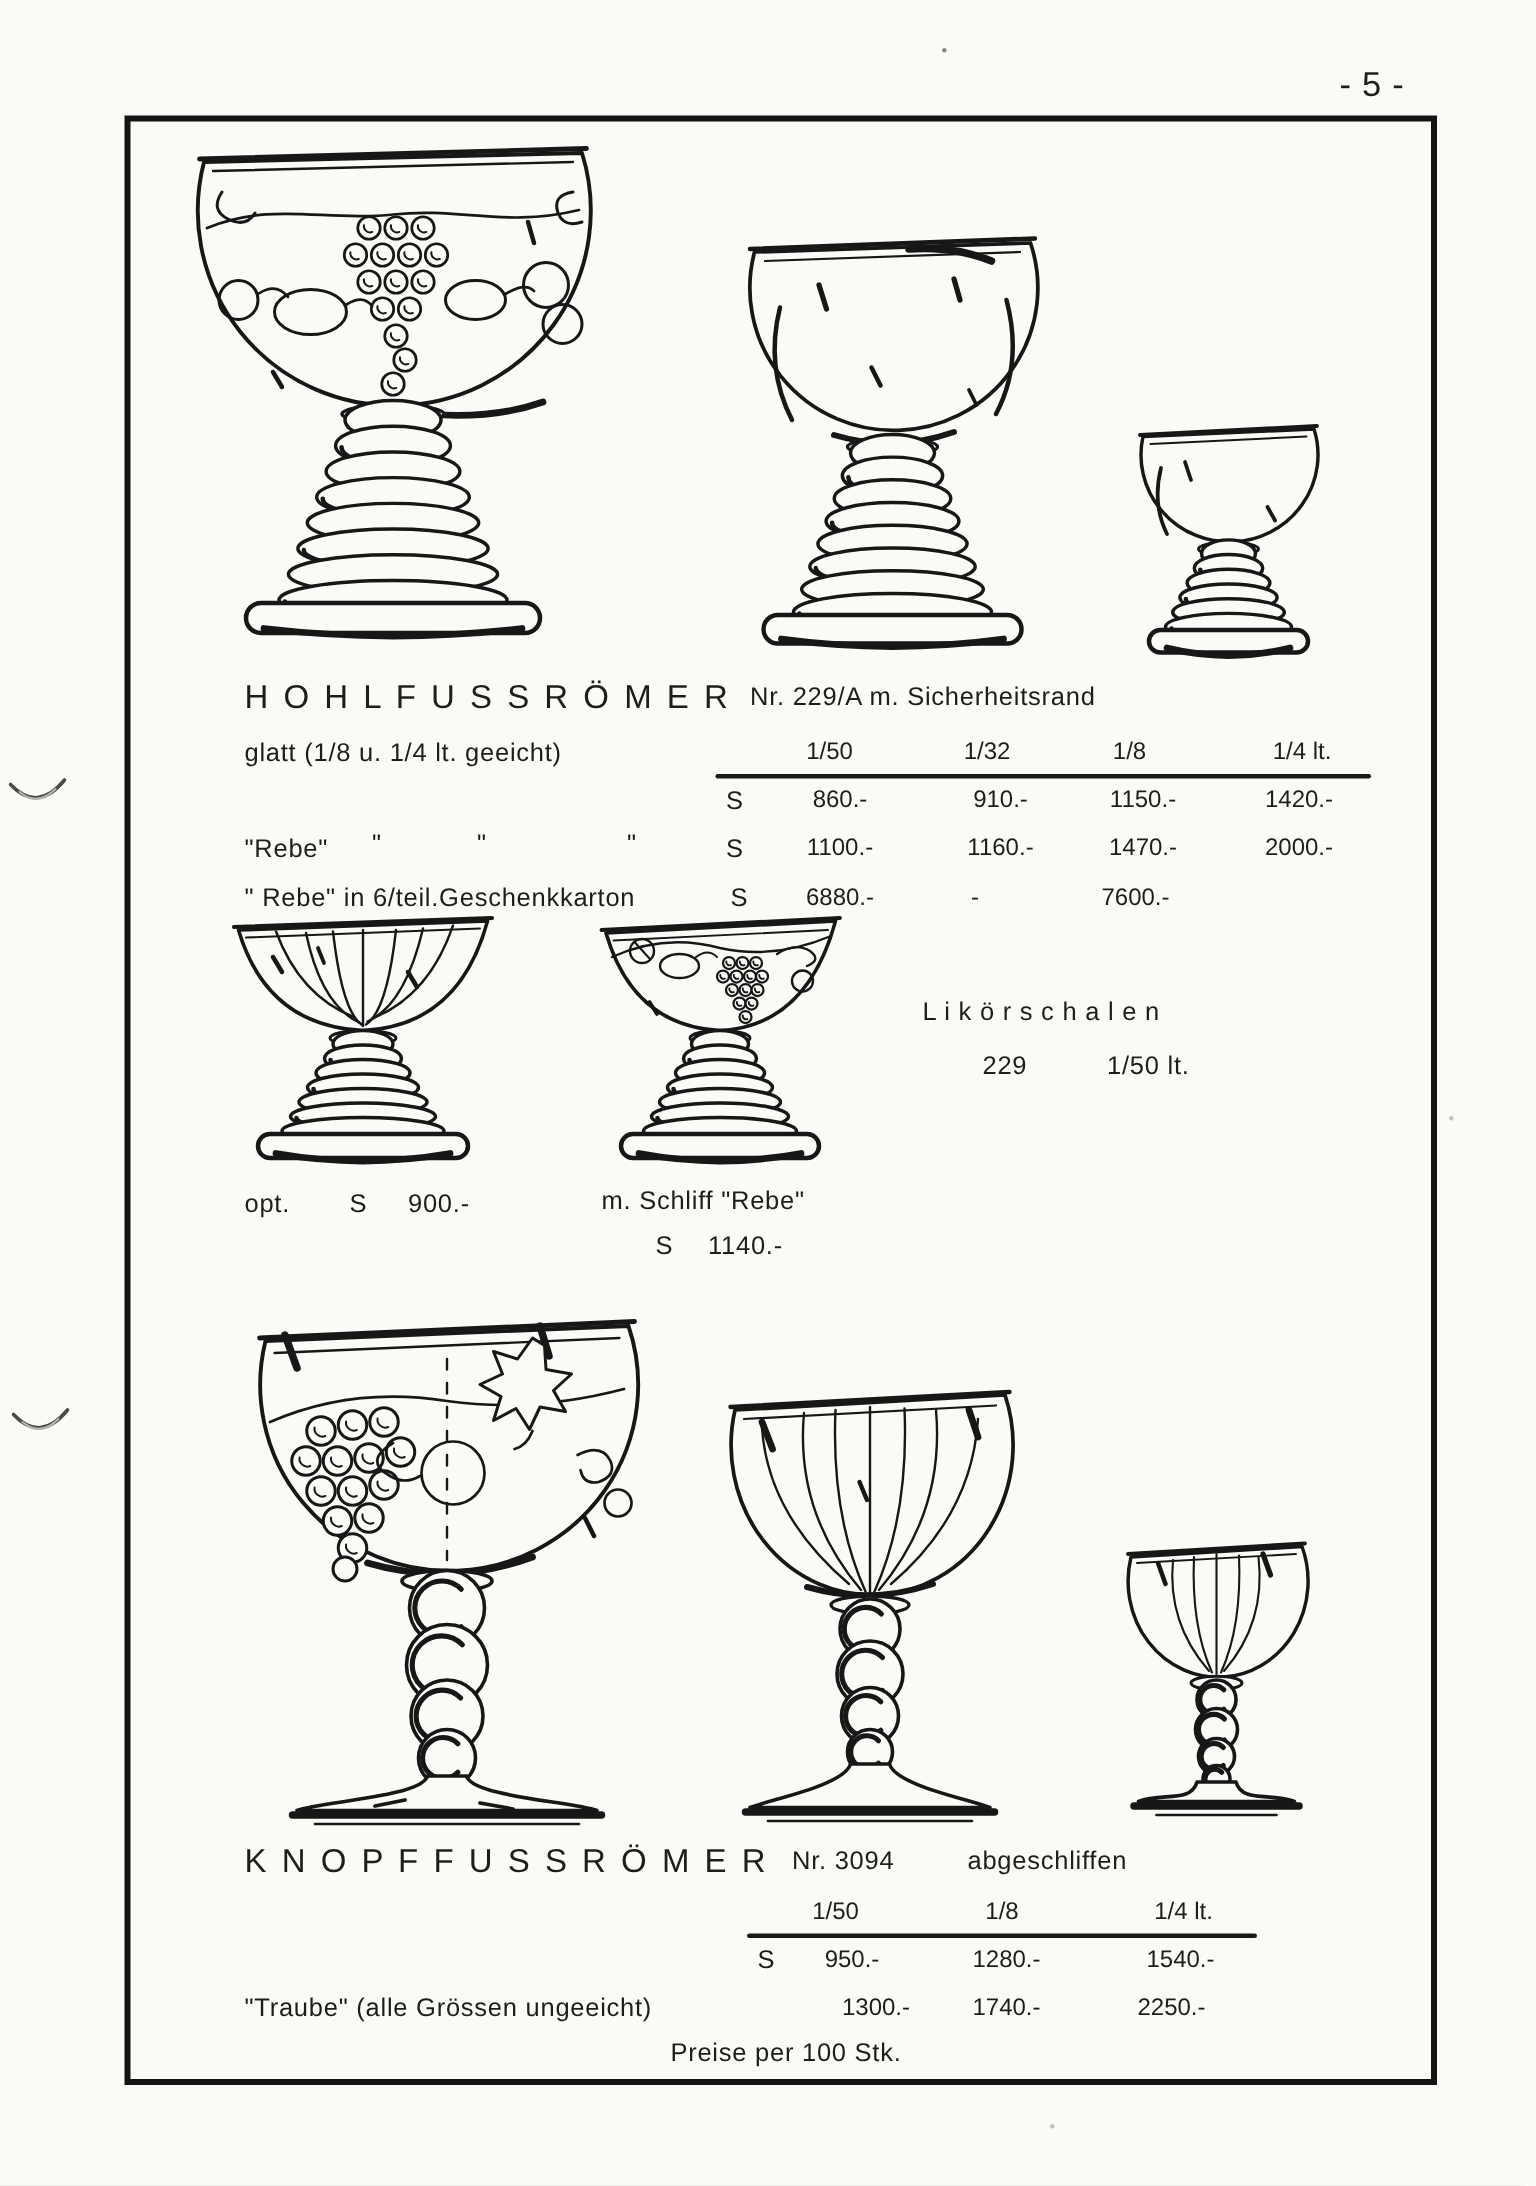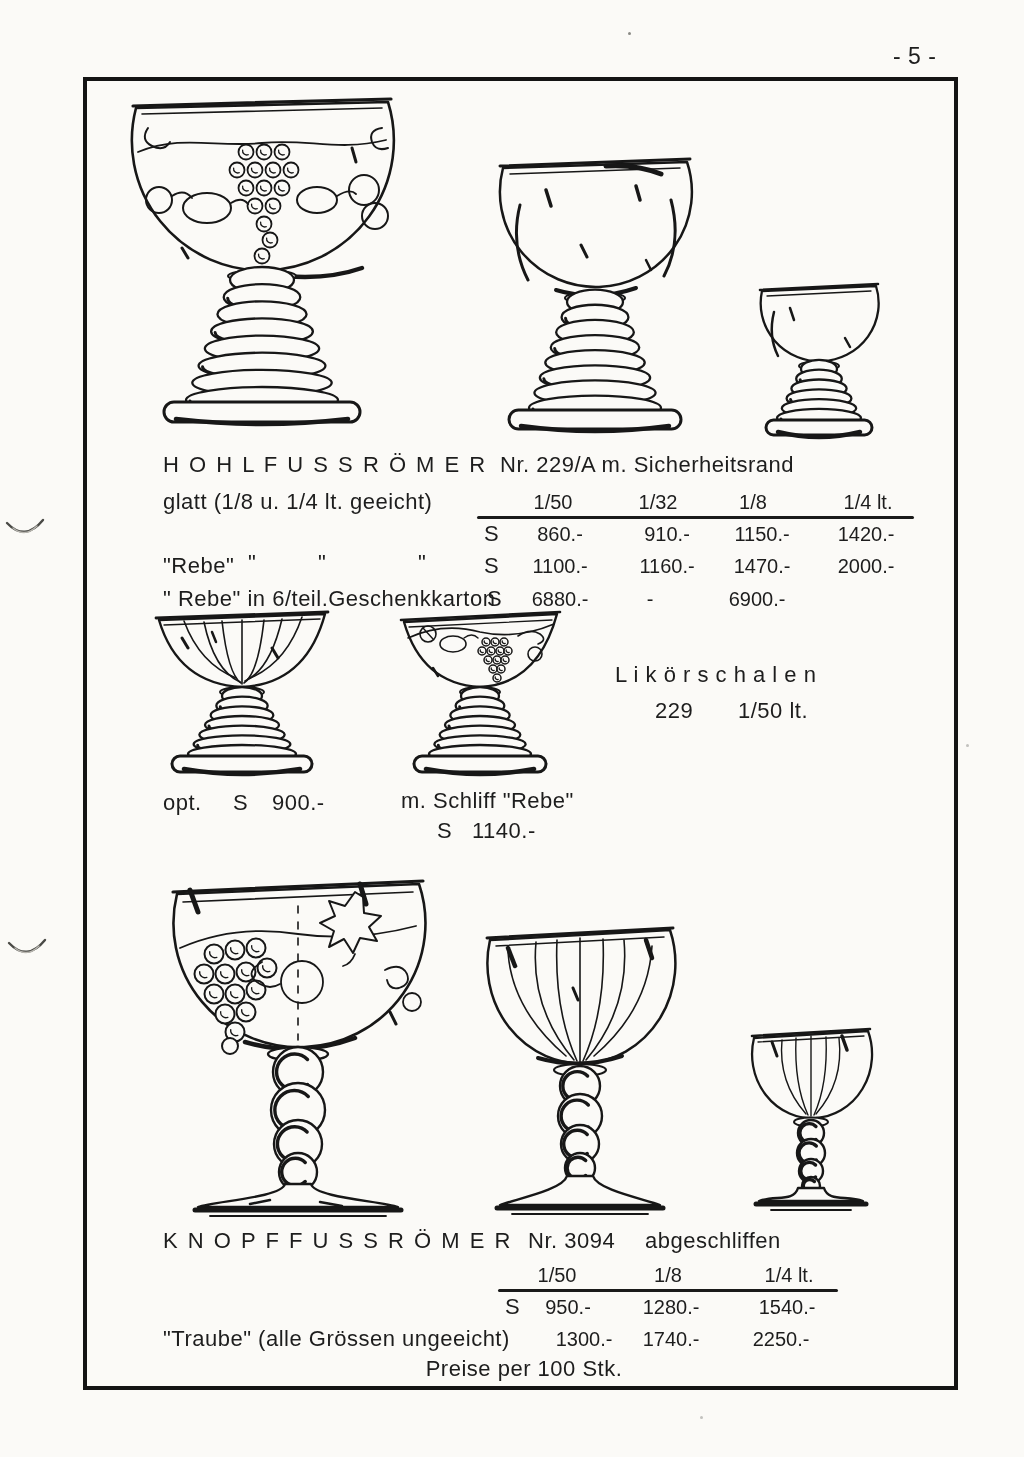--- a/index.html
+++ b/index.html
@@ -1,23 +1,23 @@
 <!DOCTYPE html>
 <html><head>
 <meta charset="utf-8">
 <style>
   html,body{margin:0;padding:0;background:#e8e6e1;}
   .page{position:relative;width:1024px;height:1457px;background:#fbfaf7;overflow:hidden;
         font-family:"Liberation Sans","DejaVu Sans",sans-serif;color:#1d1d1d;}
   .frame{position:absolute;left:83px;top:77px;width:875px;height:1313px;
          border:4px solid #141414;box-sizing:border-box;}
-  .t{position:absolute;white-space:nowrap;font-size:22px;line-height:26px;letter-spacing:.5px;}
+  .t{position:absolute;white-space:nowrap;font-size:17px;line-height:26px;letter-spacing:.5px;}
   .title{letter-spacing:2px;font-size:22px;}
   .c{text-align:center;}
-  .cell{position:absolute;width:100px;text-align:center;font-size:20px;line-height:26px;}
+  .cell{position:absolute;width:100px;text-align:center;font-size:16px;line-height:26px;}
   .cellw{width:112px;}
   .rule{position:absolute;height:3px;background:#1a1a1a;border-radius:2px;}
   .glass{position:absolute;}
   .glass svg{width:100%;height:100%;display:block;}
   .punch{position:absolute;width:44px;height:32px;}
   .speck{position:absolute;border-radius:50%;background:#8a8a85;}
 </style>
 </head>
 <body>
 
@@ -383,21 +383,21 @@
   <div class="t" style="left:484px;top:553px;">S</div>
   <div class="cell" style="left:510px;top:553px;">1100.-</div>
   <div class="cell" style="left:617px;top:553px;">1160.-</div>
   <div class="cell" style="left:712px;top:553px;">1470.-</div>
   <div class="cell" style="left:816px;top:553px;">2000.-</div>
 
   <div class="t" style="left:163px;top:586px;">" Rebe" in 6/teil.Geschenkkarton</div>
   <div class="t" style="left:487px;top:586px;">S</div>
   <div class="cell" style="left:510px;top:586px;">6880.-</div>
   <div class="cell" style="left:600px;top:586px;">-</div>
-  <div class="cell" style="left:707px;top:586px;">6900.-</div>
+  <div class="cell" style="left:707px;top:586px;">7600.-</div>
 
   <div class="t" style="left:615px;top:662px;">L i k ö r s c h a l e n</div>
   <div class="t" style="left:655px;top:698px;">229</div>
   <div class="t" style="left:738px;top:698px;">1/50 lt.</div>
 
   <div class="t" style="left:163px;top:790px;">opt.</div>
   <div class="t" style="left:233px;top:790px;">S</div>
   <div class="t" style="left:272px;top:790px;">900.-</div>
 
   <div class="t" style="left:401px;top:788px;">m. Schliff "Rebe"</div>

